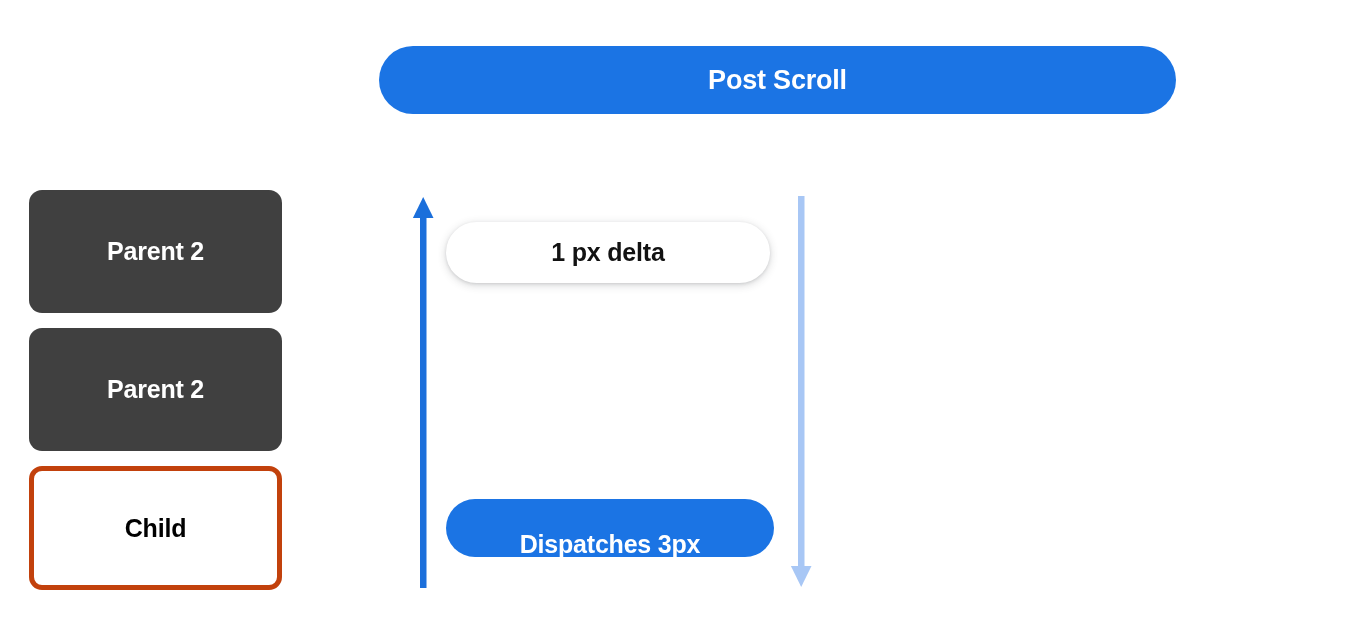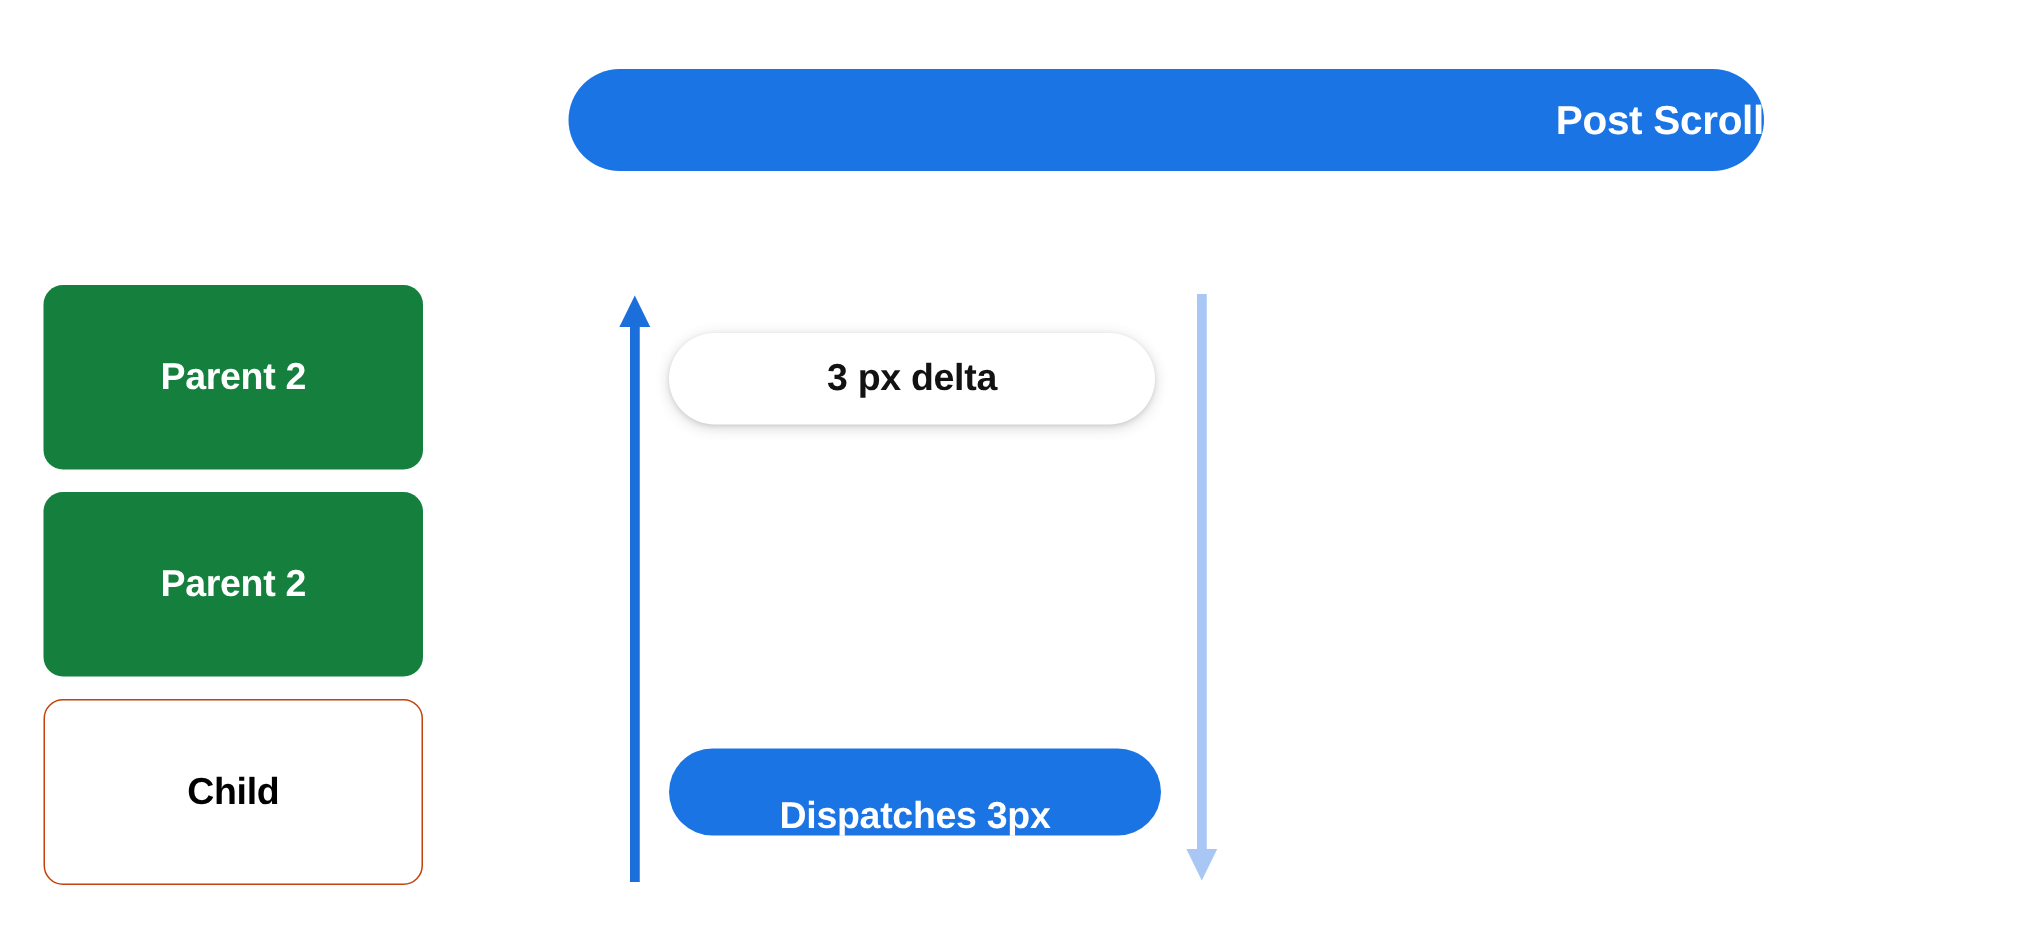--- a/index.html
+++ b/index.html
@@ -25,21 +25,21 @@
   .header-pill {
     position: absolute;
     left: 379px;
     top: 46px;
     width: 797px;
     height: 68px;
     background: #1b74e4;
     border-radius: 34px;
     display: flex;
     align-items: center;
-    justify-content: flex-end;
+    justify-content: center;
   }
   .header-pill-label {
     color: #ffffff;
     font-size: 27px;
     font-weight: bold;
     letter-spacing: -0.2px;
     line-height: 1;
   }
 
   
@@ -56,32 +56,32 @@
     display: flex;
     align-items: center;
     justify-content: center;
     box-sizing: border-box;
     margin-bottom: 15px;
   }
   .stack-box:last-child {
     margin-bottom: 0;
   }
   .stack-box.filled {
-    background: #15803d;
+    background: #404040;
   }
   .stack-box.filled .stack-box-label {
     color: #ffffff;
     font-size: 25px;
     font-weight: bold;
     letter-spacing: -0.2px;
     line-height: 1;
   }
   .stack-box.outlined {
     background: #ffffff;
-    border: 1px solid #c2410c;
+    border: 5px solid #c2410c;
     height: 124px;
   }
   .stack-box.outlined .stack-box-label {
     color: #000000;
     font-size: 25px;
     font-weight: bold;
     letter-spacing: -0.2px;
     line-height: 1;
   }
 
@@ -183,20 +183,20 @@
   </div>
 
   <div class="arrow" id="arrow-down">
     <svg viewBox="0 0 30 392" xmlns="http://www.w3.org/2000/svg" aria-hidden="true">
       <rect x="12" y="0" width="6.5" height="372" fill="#a8c7f5"></rect>
       <polygon points="15.2,391 25.5,370 4.9,370" fill="#a8c7f5"></polygon>
     </svg>
   </div>
 
   <div class="delta-chip">
-    <span class="delta-chip-label">3 px delta</span>
+    <span class="delta-chip-label">1 px delta</span>
   </div>
 
   <div class="dispatch-pill">
     <span class="dispatch-pill-label">Dispatches 3px</span>
   </div>
 
 </div>
 
 </body></html>

